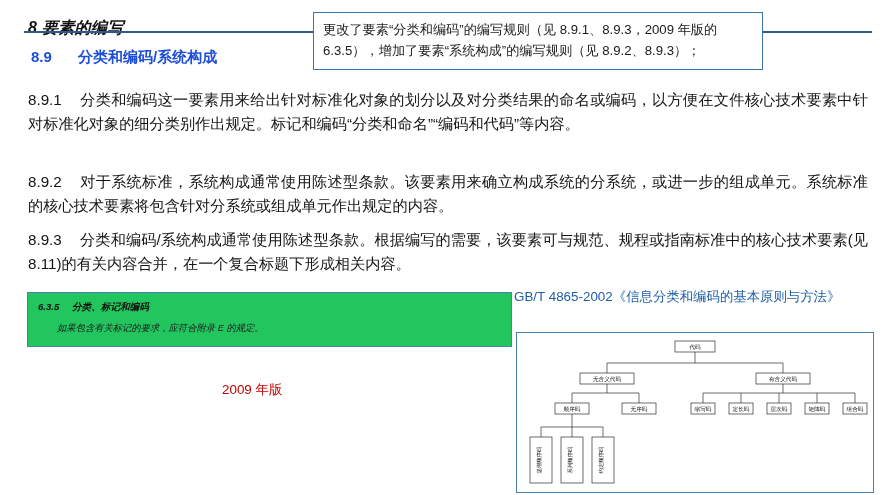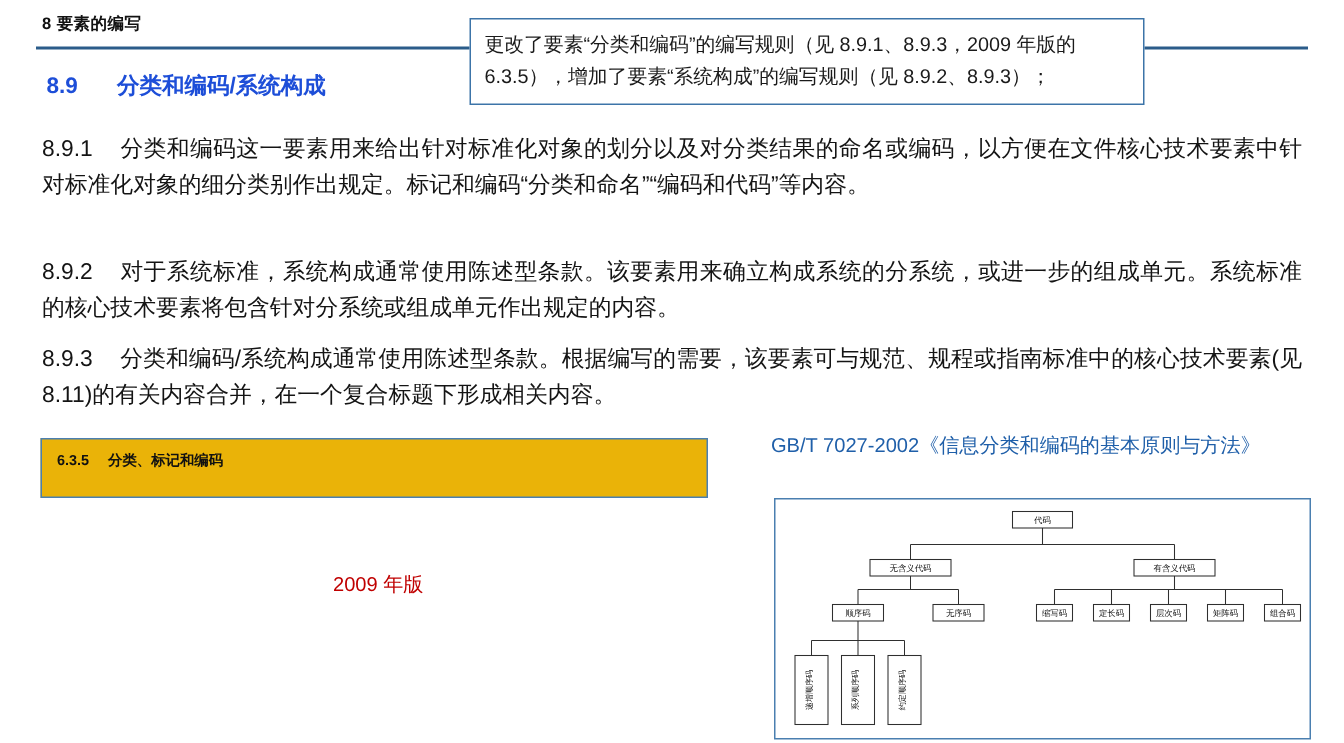--- a/index.html
+++ b/index.html
@@ -13,25 +13,26 @@
     font-family: "Liberation Sans", sans-serif;
     color: #1a1a1a;
     overflow: hidden;
     position: relative;
   }
 
   
   #slide-title {
     position: absolute;
     left: 28px;
-    top: 8px;
-    font-size: 11px;
+    top: 18px;
+    font-size: 16px;
     font-weight: bold;
     color: #111111;
     letter-spacing: 0.3px;
+    font-style: italic;
   }
   #title-rule {
     position: absolute;
     left: 24px;
     top: 31px;
     width: 848px;
     height: 2px;
     background: #2b5c8a;
   }
 
@@ -74,25 +75,26 @@
   #para-891 { top: 88px; }
   #para-892 { top: 170px; }
   #para-893 { top: 228px; }
   .para .label { margin-right: 14px; }
 
   
   #excerpt-box {
     position: absolute;
     left: 27px;
     top: 292px;
-    width: 445px;
+    width: 485px;
     border: 1px solid #4a7fb0;
-    background: #eab308;
+    background: #22c55e;
     box-sizing: border-box;
     padding: 8px 10px 10px 10px;
+    font-style: italic;
   }
   #excerpt-heading {
     font-size: 9.6px;
     font-weight: bold;
     color: #111111;
     margin-bottom: 7px;
   }
   #excerpt-heading .num { margin-right: 10px; }
   .excerpt-para {
     font-size: 9.3px;
@@ -192,26 +194,27 @@
 <div class="para" id="para-893">
   <span class="label">8.9.3</span>
   <span>分类和编码/系统构成通常使用陈述型条款。根据编写的需要，该要素可与规范、规程或指南标准中的核心技术要素(见 8.11)的有关内容合并，在一个复合标题下形成相关内容。</span>
 </div>
 
 <div id="excerpt-box">
   <div id="excerpt-heading">
     <span class="num">6.3.5</span>
     <span>分类、标记和编码</span>
   </div>
+  <div class="excerpt-para">如果包含有关标记的要求，应符合附录 E 的规定。</div>
 </div>
 
 <div id="version-note">2009 年版</div>
 
 <div id="reco-wrap">
-  <div id="reco-ref">GB/T 7027-2002《信息分类和编码的基本原则与方法》</div>
+  <div id="reco-ref">GB/T 4865-2002《信息分类和编码的基本原则与方法》</div>
 </div>
 
 <div id="tree-figure">
   <svg id="tree-svg" width="356" height="159" viewBox="0 0 356 159" xmlns="http://www.w3.org/2000/svg">
 
     <rect class="tbox" x="158" y="8" width="40" height="11"></rect>
     <text class="tnode" x="178" y="15.6" text-anchor="middle">代码</text>
 
     <path class="tline" d="M178 19 L178 30 M90 30 L266 30 M90 30 L90 40 M266 30 L266 40"></path>
 

